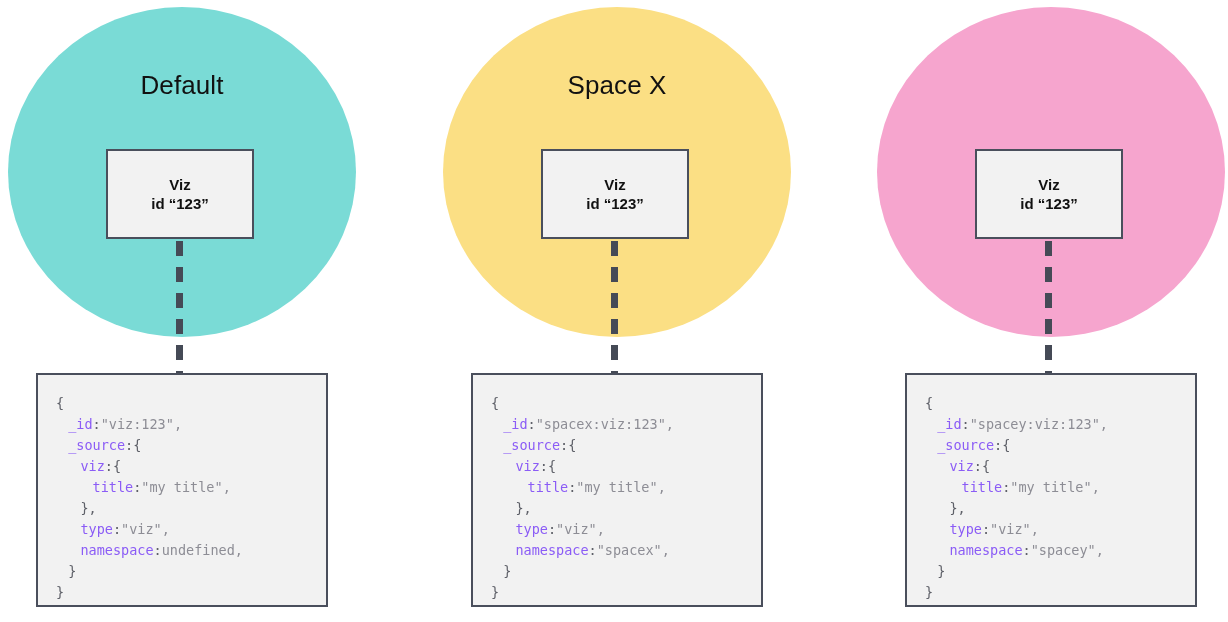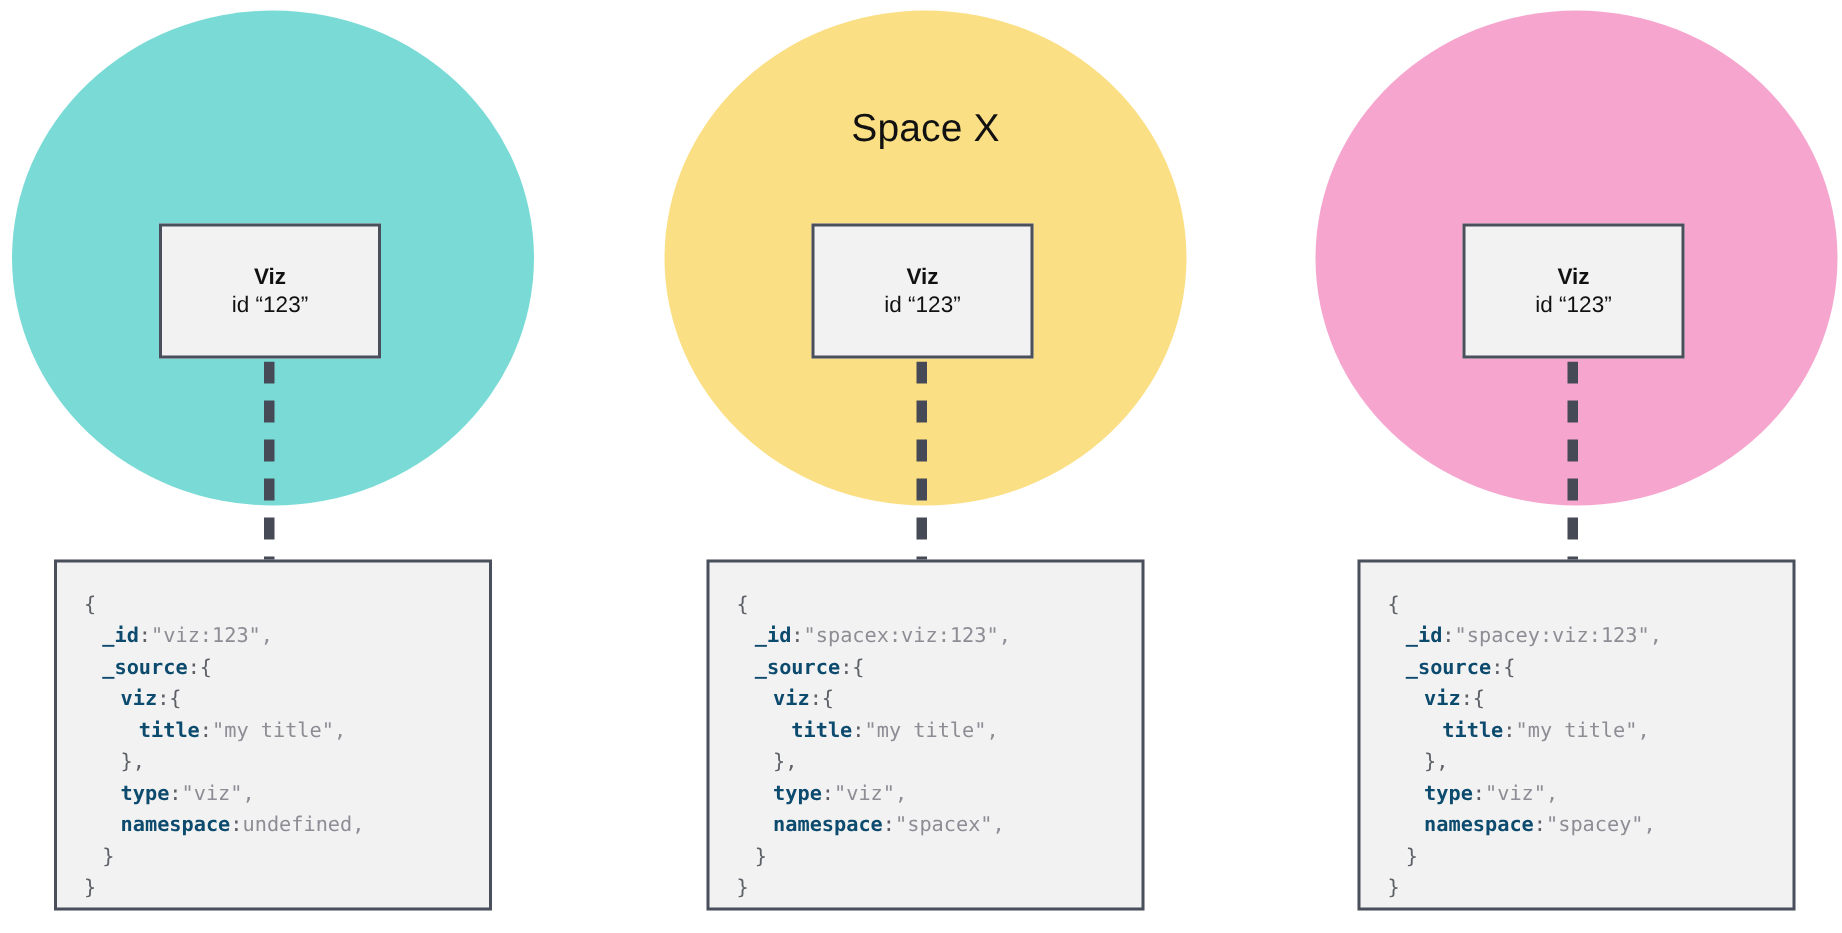--- a/index.html
+++ b/index.html
@@ -84,21 +84,21 @@
     justify-content: center;
   }
   .viz-title {
     font-size: 15px;
     font-weight: bold;
     color: #111111;
     line-height: 19px;
   }
   .viz-sub {
     font-size: 15px;
-    font-weight: 400;
+    font-weight: 700;
     color: #111111;
     line-height: 20px;
   }
 
   
   .json-box {
     position: absolute;
     top: 373px;
     width: 292px;
     height: 234px;
@@ -107,36 +107,37 @@
     box-sizing: border-box;
     padding: 18px 0 0 18px;
   }
   .code {
     font-family: "DejaVu Sans Mono", "Liberation Mono", monospace;
     font-size: 13.5px;
     line-height: 21px;
     white-space: pre;
     color: #4a4a52;
   }
-  .code .k { color: #0c4a6e; font-weight: 700; text-align: right; }
+  .code .k { color: #8b5cf6; font-weight: 400; text-align: right; }
   .code .v { color: #8d8d95; }
   .code .p { color: #5e6068; }
   .code .ind1 { padding-left: 1.5ch; }
   .code .ind2 { padding-left: 3ch; }
   .code .ind3 { padding-left: 4.5ch; }
 </style>
 </head>
 <body>
 
 <div class="diagram">
 
   <div class="column" style="left:8px; width:348px;">
 
     <div class="space-circle" style="background:#7adbd6;"></div>
 
+    <div class="space-title">Default</div>
 
     <div class="viz-box" style="left:98px;">
       <div class="viz-title">Viz</div>
       <div class="viz-sub">id “123”</div>
     </div>
 
     <div class="connector" style="left:168px;"></div>
 
     <div class="json-box" style="left:28px;">
       <div class="code"><span class="p">{</span>

